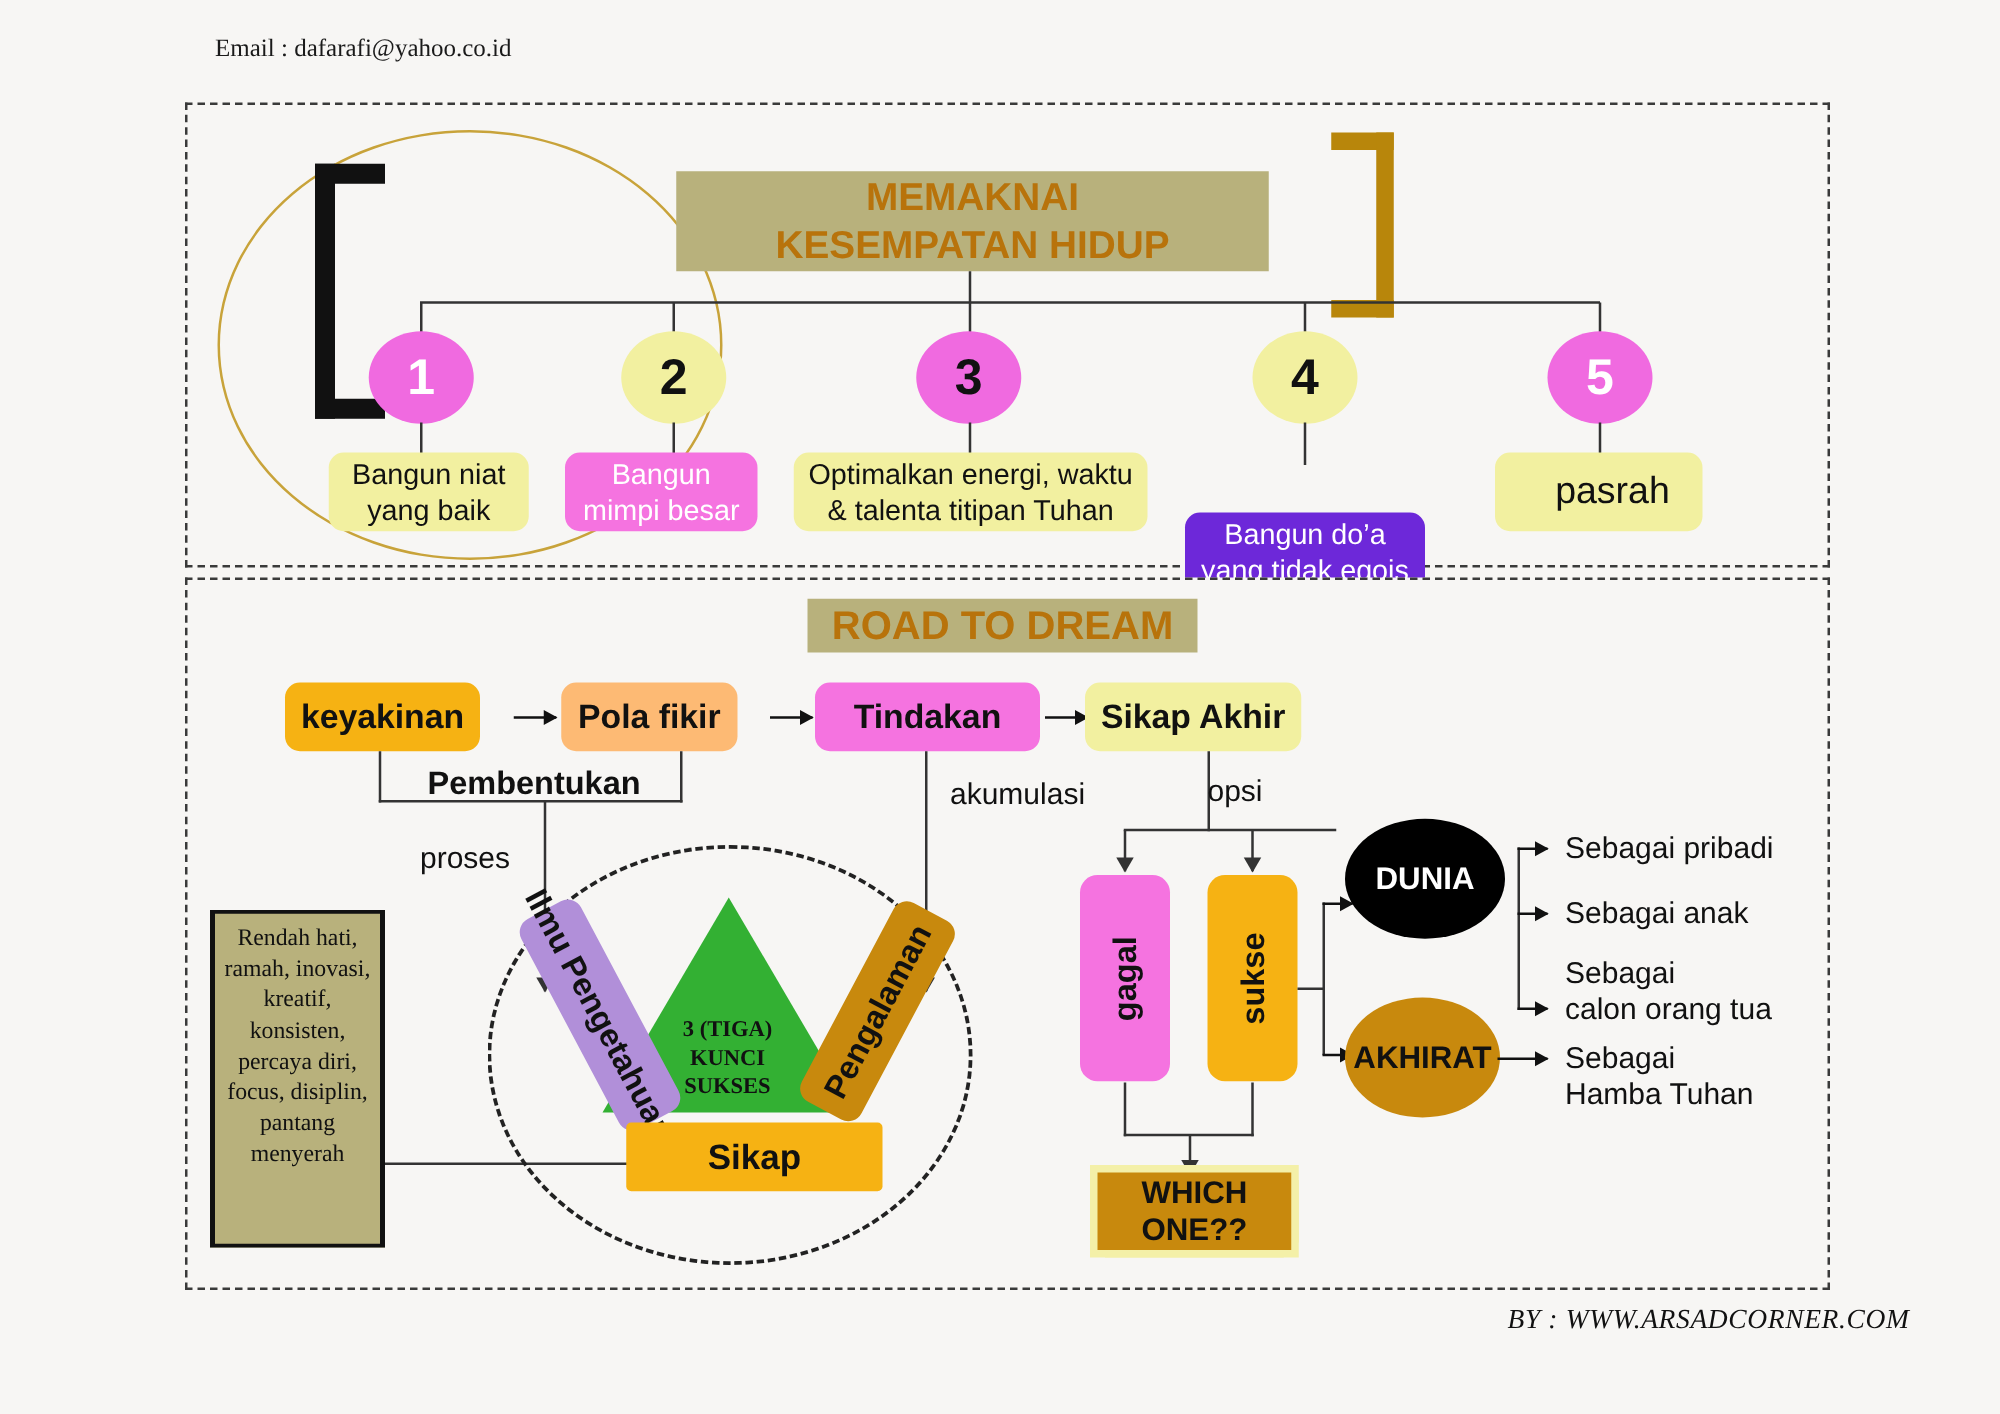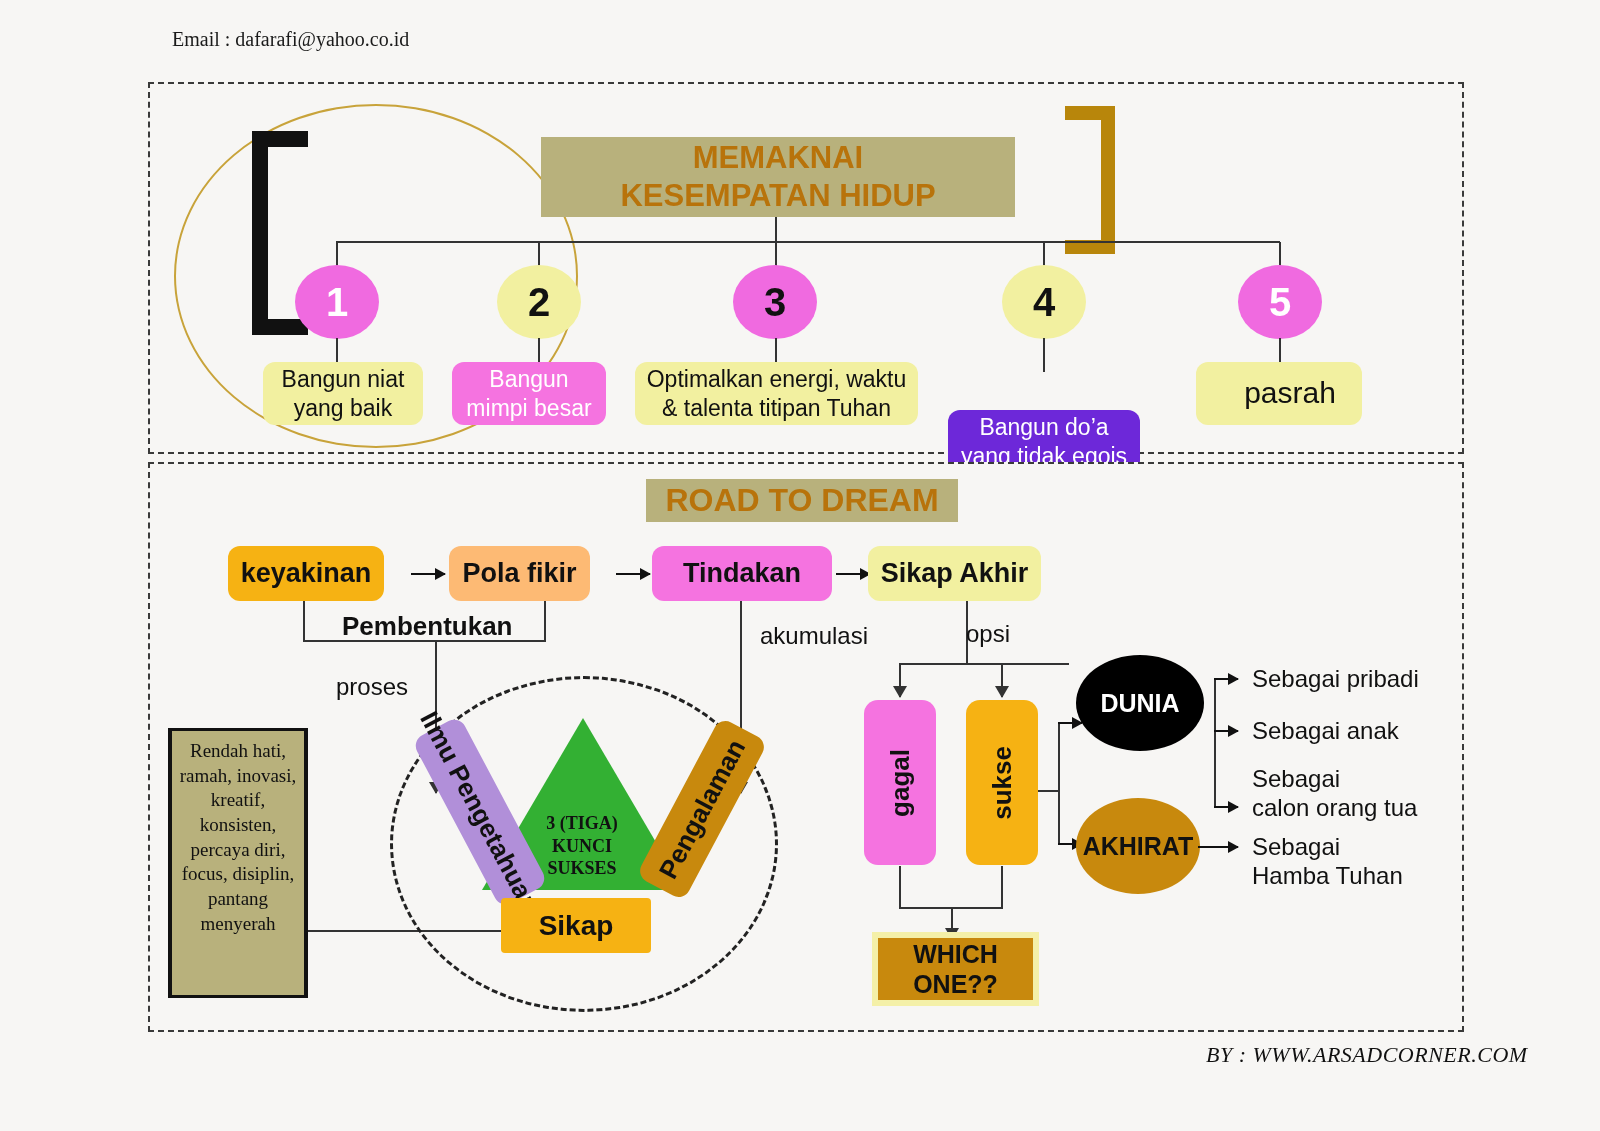--- a/index.html
+++ b/index.html
@@ -138,21 +138,21 @@
   }
   #ilmu{
     left:385px;top:785px;width:190px;height:54px;
     background:#b18fd9;transform:rotate(62deg);
   }
   #pengalaman{
     left:612px;top:782px;width:180px;height:54px;
     background:#c8890d;transform:rotate(-62deg);
   }
   #sikap{
-    left:501px;top:898px;width:150px;height:55px;
+    left:501px;top:898px;width:205px;height:55px;
     background:#f6b213;border-radius:4px;
     display:flex;align-items:center;justify-content:center;
     font-weight:bold;font-size:28px;color:#111;text-align:right;
   }
 
   
   .vbox{
     position:absolute;border-radius:14px;
     display:flex;align-items:center;justify-content:center;
   }

